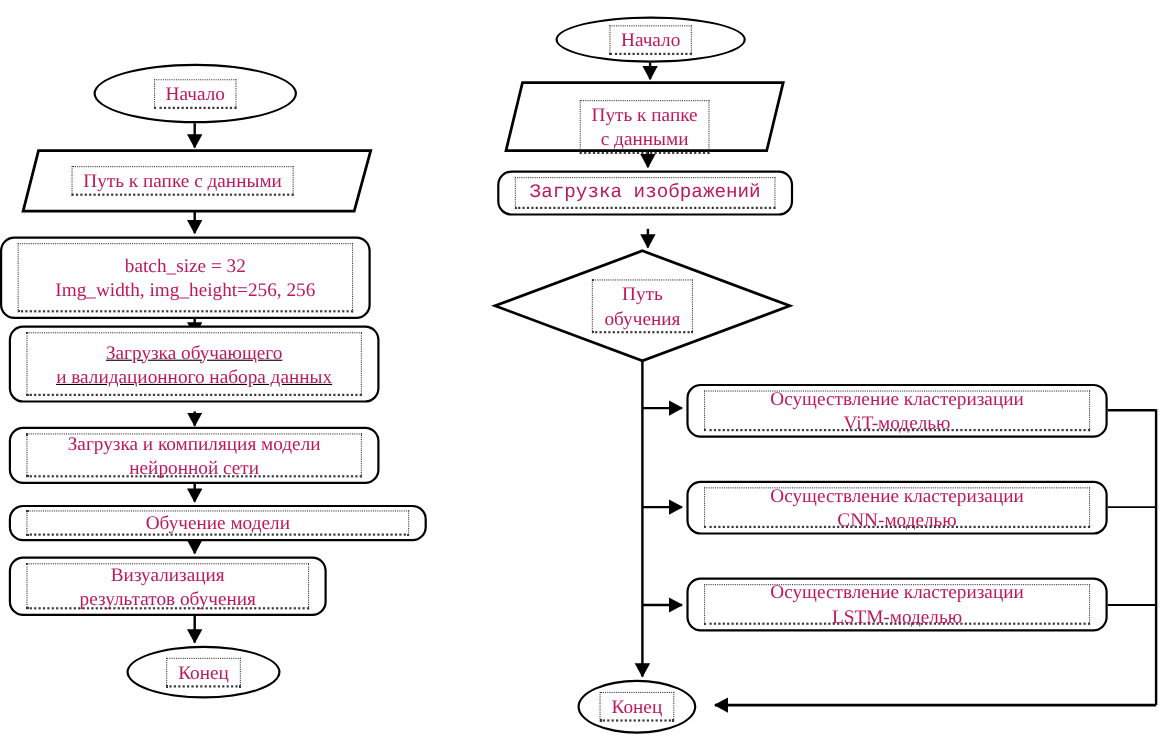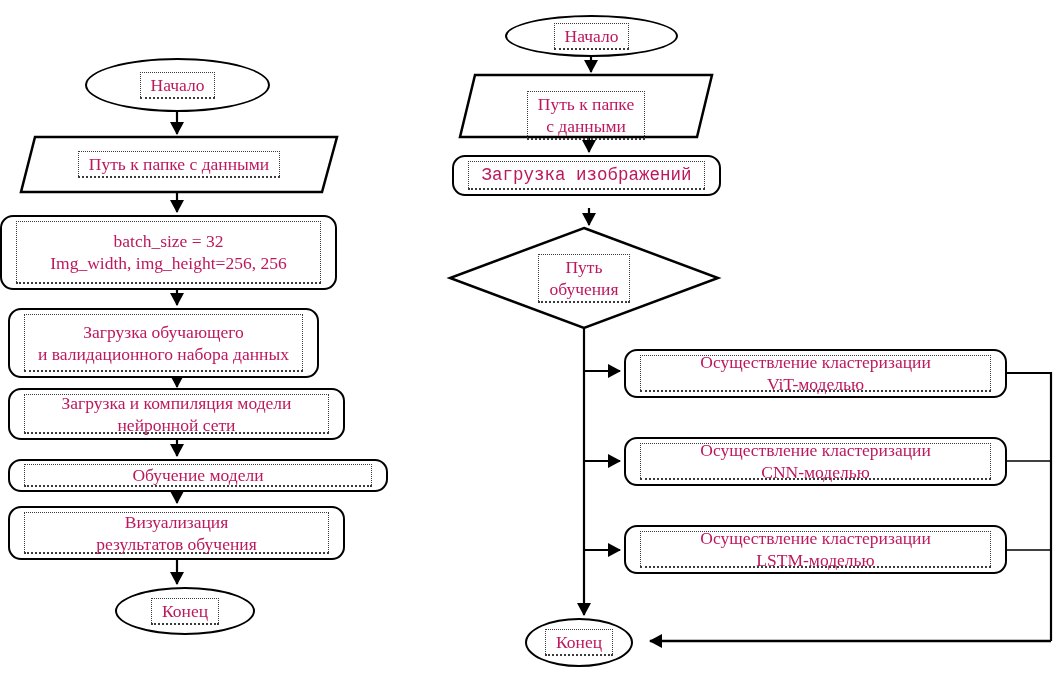--- a/index.html
+++ b/index.html
@@ -111,54 +111,54 @@
     <line class="flow" data-name="connector-bus-vertical" x1="1051" y1="372" x2="1051" y2="641"></line>
     <line class="ret" data-name="connector-bus-to-end-arrow" x1="1051" y1="641" x2="650" y2="641" marker-end="url(#ah)"></line>
   </svg>
 
   <div class="node ellipse" data-name="left-start-terminator" style="left:85px;top:58px;width:185px;height:54px;">
     <div class="label-box" data-name="label-box">
       <div class="t-line" data-name="node-label">Начало</div>
     </div>
   </div>
 
-  <div class="node overlay" data-name="left-io-data-path" style="left:21px;top:137px;width:316px;height:55px;">
+  <div class="node overlay" data-name="left-io-data-path" style="left:8px;top:137px;width:316px;height:55px;">
     <div class="label-box" data-name="label-box">
       <div class="t-line" data-name="node-text-line">Путь к папке с данными</div>
     </div>
   </div>
 
   <div class="node process" data-name="left-process-parameters" style="left:0;top:215px;width:337px;height:75px;">
     <div class="label-box stretch" data-name="label-box">
       <div class="t-line" data-name="node-text-line">batch_size = 32</div>
       <div class="t-line" data-name="node-text-line">Img_width, img_height=256, 256</div>
     </div>
   </div>
 
-  <div class="node process" data-name="left-process-load-datasets" style="left:8px;top:308px;width:311px;height:70px;">
+  <div class="node process" data-name="left-process-load-datasets" style="left:8px;top:296px;width:337px;height:70px;text-decoration:underline;">
     <div class="label-box stretch" data-name="label-box">
       <div class="t-line" data-name="node-text-line">Загрузка обучающего</div>
       <div class="t-line" data-name="node-text-line">и валидационного набора данных</div>
     </div>
   </div>
 
   <div class="node process" data-name="left-process-create-compile-model" style="left:8px;top:388px;width:337px;height:52px;">
     <div class="label-box stretch" data-name="label-box">
       <div class="t-line" data-name="node-text-line">Загрузка и компиляция модели</div>
       <div class="t-line" data-name="node-text-line">нейронной сети</div>
     </div>
   </div>
 
   <div class="node process" data-name="left-process-train-model" style="left:8px;top:459px;width:380px;height:33px;">
     <div class="label-box stretch" data-name="label-box">
       <div class="t-line" data-name="node-text-line">Обучение модели</div>
     </div>
   </div>
 
-  <div class="node process" data-name="left-process-visualize-results" style="left:8px;top:506px;width:337px;height:54px;">
+  <div class="node process" data-name="left-process-visualize-results" style="left:8px;top:506px;width:289px;height:54px;">
     <div class="label-box stretch" data-name="label-box">
       <div class="t-line" data-name="node-text-line">Визуализация</div>
       <div class="t-line" data-name="node-text-line">результатов обучения</div>
     </div>
   </div>
 
   <div class="node ellipse" data-name="left-end-terminator" style="left:115px;top:587px;width:140px;height:48px;">
     <div class="label-box" data-name="label-box">
       <div class="t-line" data-name="node-label">Конец</div>
     </div>

